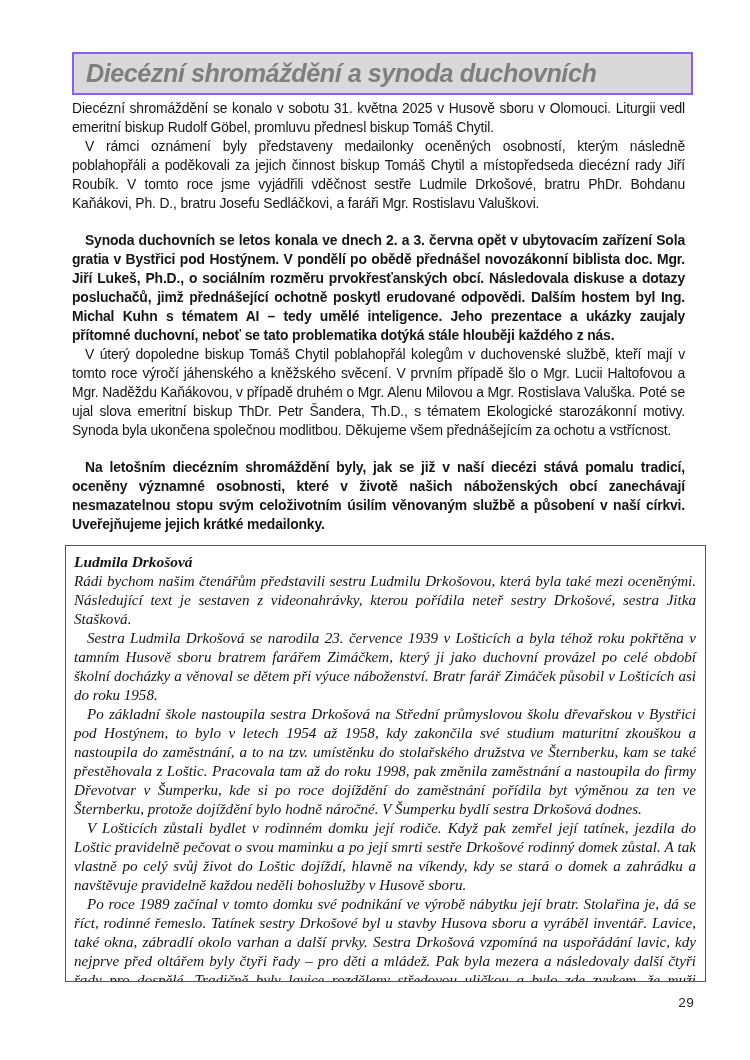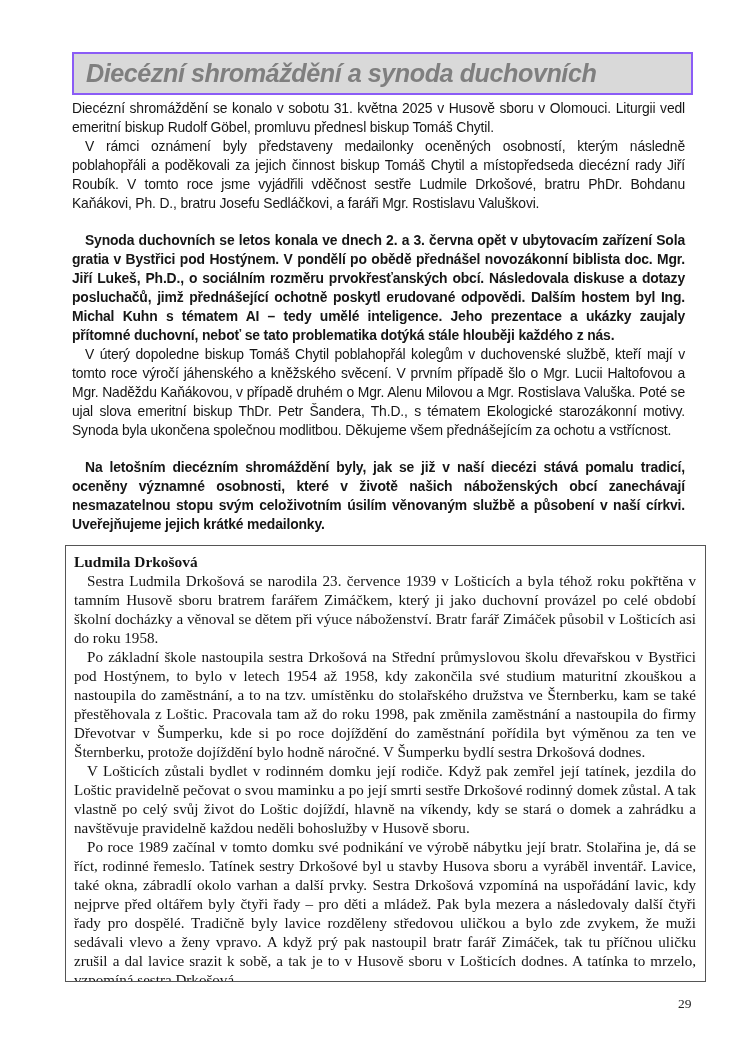--- a/index.html
+++ b/index.html
@@ -71,38 +71,39 @@
     height: 437px;
     box-sizing: border-box;
     border: 1px solid #555555;
     padding: 5px 9px 0 8px;
     overflow: hidden;
     font-family: "Liberation Serif", serif;
     font-size: 15.1px;
     line-height: 19px;
     text-align: justify;
     color: #141414;
+    font-style: italic;
   }
   .profile-box h3 {
     margin: 1px 0 1px 0;
     font-size: 15.4px;
     font-weight: bold;
     font-family: "Liberation Serif", serif;
     text-align: left;
   }
   .profile-box p {
     margin: 0;
   }
 
   
   .page-number {
     position: absolute;
     left: 678px;
     top: 996px;
-    font-family: Liberation Serif, serif;
+    font-family: Liberation Mono, monospace;
     font-size: 13.5px;
     color: #222222;
   }
 </style>
 </head>
 <body>
 
 <div class="page">
 
   <div class="header-box">
@@ -112,20 +113,21 @@
   <div class="intro">
     <p>Diecézní shromáždění se konalo v sobotu 31. května 2025 v Husově sboru v Olomouci. Liturgii vedl emeritní biskup Rudolf Göbel, promluvu přednesl biskup Tomáš Chytil.</p>
     <p class="indent">V rámci oznámení byly představeny medailonky oceněných osobností, kterým následně poblahopřáli a poděkovali za jejich činnost biskup Tomáš Chytil a místopředseda diecézní rady Jiří Roubík. V tomto roce jsme vyjádřili vděčnost sestře Ludmile Drkošové, bratru PhDr. Bohdanu Kaňákovi, Ph. D., bratru Josefu Sedláčkovi, a faráři Mgr. Rostislavu Valuškovi.</p>
     <p class="indent gap">Synoda duchovních se letos konala ve dnech 2. a 3. června opět v ubytovacím zařízení Sola gratia v Bystřici pod Hostýnem. V pondělí po obědě přednášel novozákonní biblista doc. Mgr. Jiří Lukeš, Ph.D., o sociálním rozměru prvokřesťanských obcí. Následovala diskuse a dotazy posluchačů, jimž přednášející ochotně poskytl erudované odpovědi. Dalším hostem byl Ing. Michal Kuhn s tématem AI – tedy umělé inteligence. Jeho prezentace a ukázky zaujaly přítomné duchovní, neboť se tato problematika dotýká stále hlouběji každého z nás.</p>
     <p class="indent">V úterý dopoledne biskup Tomáš Chytil poblahopřál kolegům v duchovenské službě, kteří mají v tomto roce výročí jáhenského a kněžského svěcení. V prvním případě šlo o Mgr. Lucii Haltofovou a Mgr. Naděždu Kaňákovou, v případě druhém o Mgr. Alenu Milovou a Mgr. Rostislava Valuška. Poté se ujal slova emeritní biskup ThDr. Petr Šandera, Th.D., s tématem Ekologické starozákonní motivy. Synoda byla ukončena společnou modlitbou. Děkujeme všem přednášejícím za ochotu a vstřícnost.</p>
     <p class="indent gap">Na letošním diecézním shromáždění byly, jak se již v naší diecézi stává pomalu tradicí, oceněny významné osobnosti, které v životě našich náboženských obcí zanechávají nesmazatelnou stopu svým celoživotním úsilím věnovaným službě a působení v naší církvi. Uveřejňujeme jejich krátké medailonky.</p>
   </div>
 
   <div class="profile-box">
     <h3>Ludmila Drkošová</h3>
+    <p>Rádi bychom našim čtenářům představili sestru Ludmilu Drkošovou, která byla také mezi oceněnými. Následující text je sestaven z videonahrávky, kterou pořídila neteř sestry Drkošové, sestra Jitka Stašková.</p>
     <p class="indent">Sestra Ludmila Drkošová se narodila 23. července 1939 v Lošticích a byla téhož roku pokřtěna v tamním Husově sboru bratrem farářem Zimáčkem, který ji jako duchovní provázel po celé období školní docházky a věnoval se dětem při výuce náboženství. Bratr farář Zimáček působil v Lošticích asi do roku 1958.</p>
     <p class="indent">Po základní škole nastoupila sestra Drkošová na Střední průmyslovou školu dřevařskou v Bystřici pod Hostýnem, to bylo v letech 1954 až 1958, kdy zakončila své studium maturitní zkouškou a nastoupila do zaměstnání, a to na tzv. umístěnku do stolařského družstva ve Šternberku, kam se také přestěhovala z Loštic. Pracovala tam až do roku 1998, pak změnila zaměstnání a nastoupila do firmy Dřevotvar v Šumperku, kde si po roce dojíždění do zaměstnání pořídila byt výměnou za ten ve Šternberku, protože dojíždění bylo hodně náročné. V Šumperku bydlí sestra Drkošová dodnes.</p>
     <p class="indent">V Lošticích zůstali bydlet v rodinném domku její rodiče. Když pak zemřel její tatínek, jezdila do Loštic pravidelně pečovat o svou maminku a po její smrti sestře Drkošové rodinný domek zůstal. A tak vlastně po celý svůj život do Loštic dojíždí, hlavně na víkendy, kdy se stará o domek a zahrádku a navštěvuje pravidelně každou neděli bohoslužby v Husově sboru.</p>
     <p class="indent">Po roce 1989 začínal v tomto domku své podnikání ve výrobě nábytku její bratr. Stolařina je, dá se říct, rodinné řemeslo. Tatínek sestry Drkošové byl u stavby Husova sboru a vyráběl inventář. Lavice, také okna, zábradlí okolo varhan a další prvky. Sestra Drkošová vzpomíná na uspořádání lavic, kdy nejprve před oltářem byly čtyři řady – pro děti a mládež. Pak byla mezera a následovaly další čtyři řady pro dospělé. Tradičně byly lavice rozděleny středovou uličkou a bylo zde zvykem, že muži sedávali vlevo a ženy vpravo. A když prý pak nastoupil bratr farář Zimáček, tak tu příčnou uličku zrušil a dal lavice srazit k sobě, a tak je to v Husově sboru v Lošticích dodnes. A tatínka to mrzelo, vzpomíná sestra Drkošová.</p>
   </div>
 
   <div class="page-number">29</div>
 
 </div>
 

